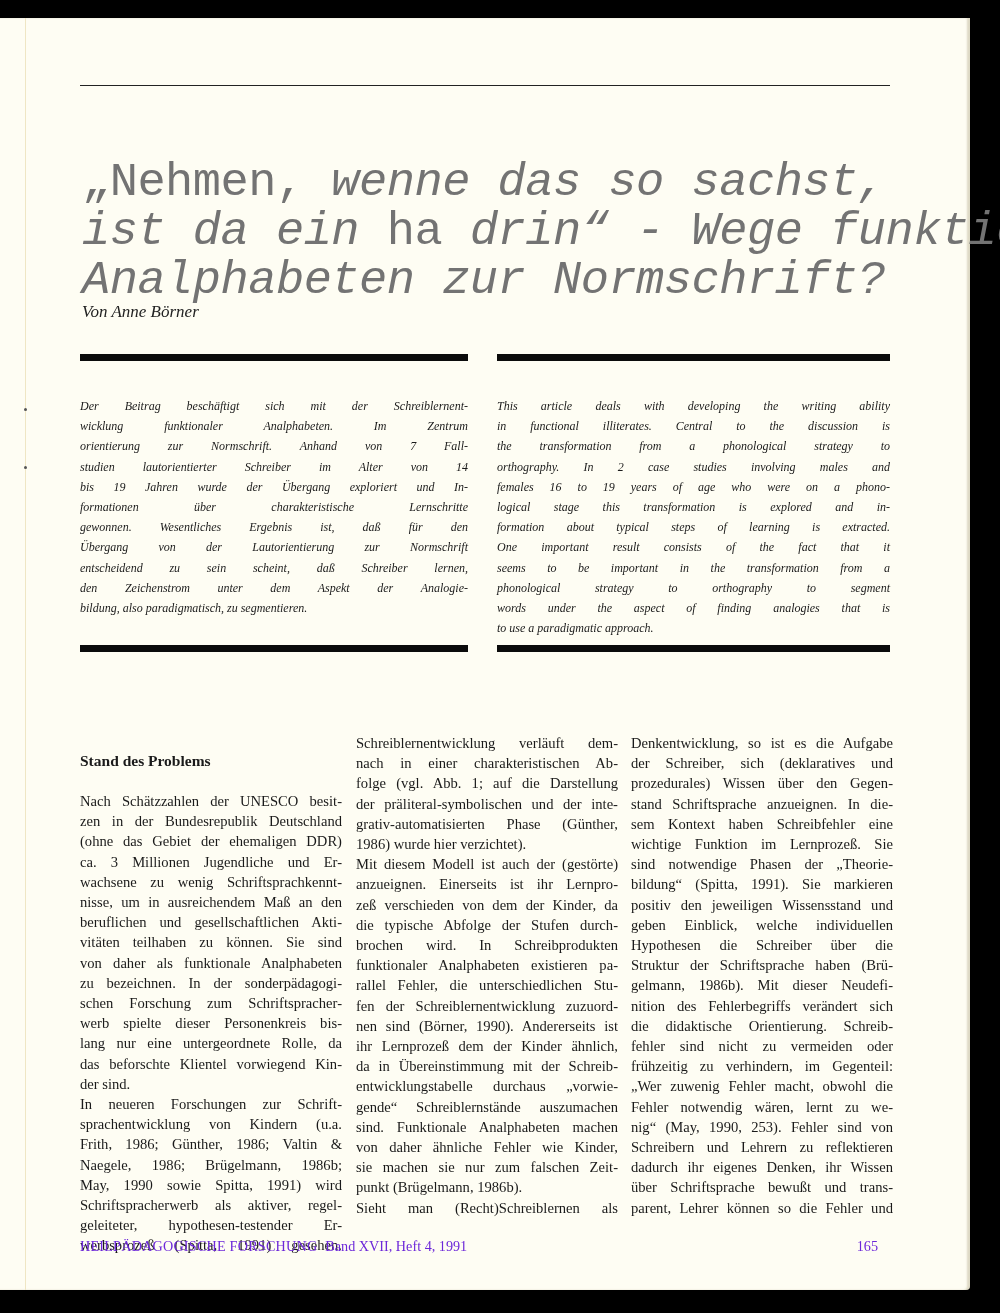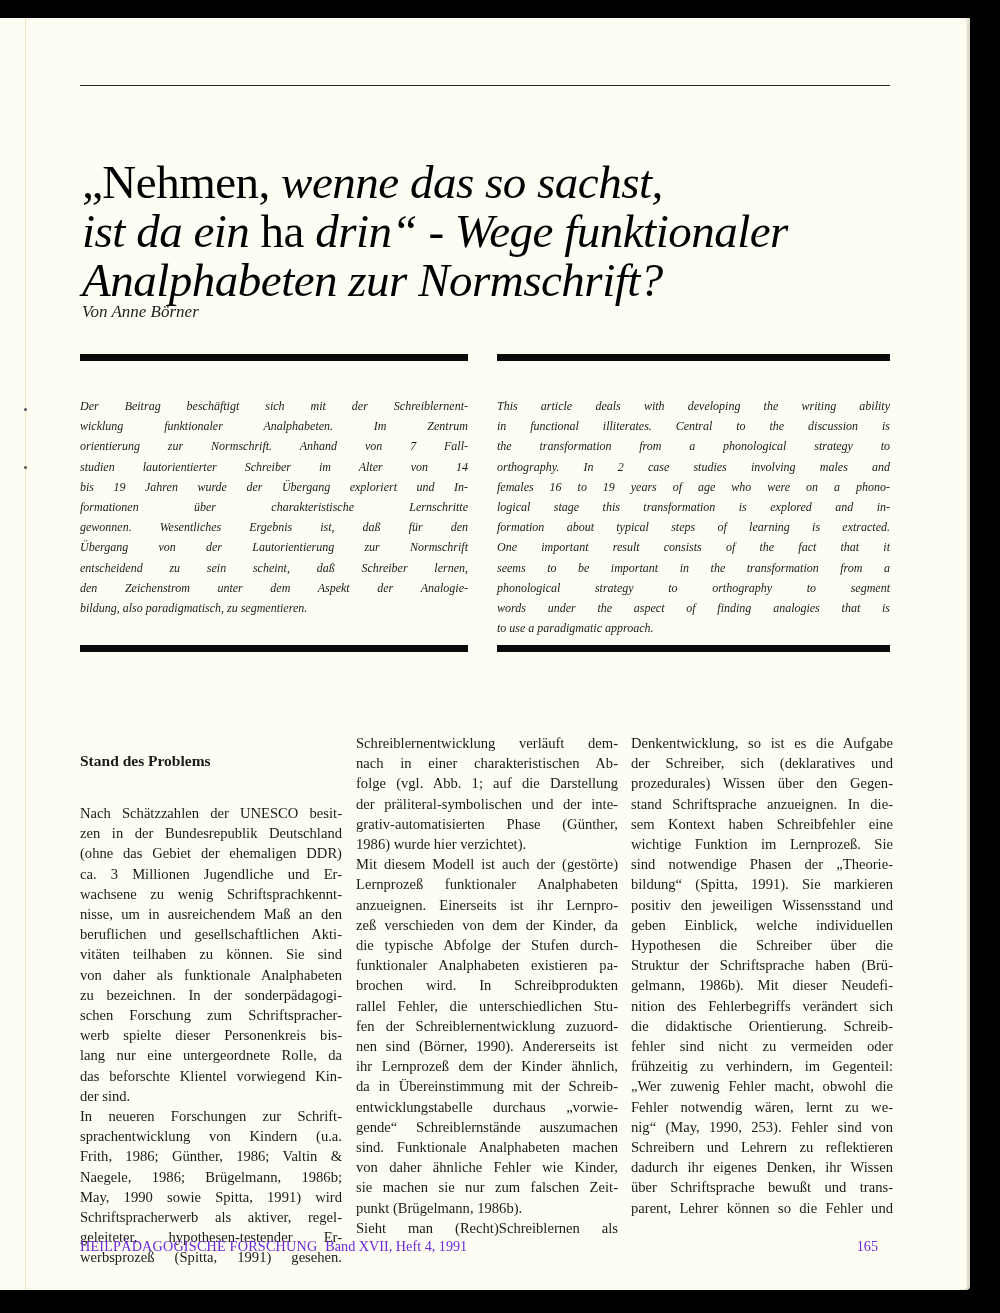--- a/index.html
+++ b/index.html
@@ -15,22 +15,22 @@
     .gutter-line {
       position: absolute; left: 25px; top: 0; width: 1px; height: 100%;
       background: #efe6c4;
     }
     .gutter-mark { position: absolute; left: 24px; width: 3px; height: 3px; background: #555; border-radius: 50%; }
     .top-rule {
       position: absolute; left: 80px; top: 67px; width: 810px; height: 1px; background: #222;
     }
     .title {
       position: absolute; left: 82px; top: 140px; width: 800px;
-      font-size: 47px; line-height: 49px; color: #000000; letter-spacing: -0.5px;
-      font-family: Liberation Serif, serif;
+      font-size: 47px; line-height: 49px; color: #737373; letter-spacing: -0.5px;
+      font-family: Liberation Mono, monospace;
     }
     .title .line { display: block; white-space: nowrap; }
     .title i { font-style: italic; }
     .author {
       position: absolute; left: 82px; top: 284px; font-size: 17px; font-style: italic; color: #222; font-family: Liberation Serif, serif;
     }
     .thick-rule { position: absolute; height: 7px; background: #0b0b0b; }
     .abstract {
       position: absolute; top: 378px; width: 395px;
       font-style: italic; font-size: 12px; line-height: 20.2px; color: #1a1a1a;
@@ -38,21 +38,21 @@
     }
     .abstract .ln { display: block; text-align: justify; text-align-last: justify; white-space: nowrap; }
     .abstract .ln.last { text-align-last: left; }
     .col {
       position: absolute; top: 733px; width: 262px;
       font-size: 14.6px; line-height: 20.2px; color: #1a1a1a;
     }
     .col .ln { display: block; text-align: justify; text-align-last: justify; white-space: nowrap; }
     .col .ln.last { text-align-last: left; }
     .heading {
-      font-weight: bold; font-size: 15.5px; margin-bottom: 32px; display: block; line-height: 20px;
+      font-weight: bold; font-size: 15.5px; margin-bottom: 20px; display: block; line-height: 20px;
     }
     .footer {
       position: absolute; top: 1220px; left: 80px; width: 798px;
       font-size: 14.2px; color: #6d28d9;
     }
     .footer .journal { letter-spacing: 0.2px; }
     .footer .issue { margin-left: 8px; }
     .footer .pageno { position: absolute; right: 0; top: 0; }
   </style>
 </head>
@@ -145,26 +145,25 @@
       </div>
   </div>
   <div class="col" style="left:356px; top:715px;">
       <span class="ln">Schreiblernentwicklung verläuft dem-</span>
       <span class="ln">nach in einer charakteristischen Ab-</span>
       <span class="ln">folge (vgl. Abb. 1; auf die Darstellung</span>
       <span class="ln">der präliteral-symbolischen und der inte-</span>
       <span class="ln">grativ-automatisierten Phase (Günther,</span>
       <span class="ln last">1986) wurde hier verzichtet).</span>
       <span class="ln">Mit diesem Modell ist auch der (gestörte)</span>
-      <span class="ln">Lernprozeß funktionaler Analphabeten</span>
       <span class="ln">anzueignen. Einerseits ist ihr Lernpro-</span>
       <span class="ln">zeß verschieden von dem der Kinder, da</span>
       <span class="ln">die typische Abfolge der Stufen durch-</span>
+      <span class="ln">brochen wird. In Schreibprodukten</span>
       <span class="ln">funktionaler Analphabeten existieren pa-</span>
-      <span class="ln">brochen wird. In Schreibprodukten</span>
       <span class="ln">rallel Fehler, die unterschiedlichen Stu-</span>
       <span class="ln">fen der Schreiblernentwicklung zuzuord-</span>
       <span class="ln">nen sind (Börner, 1990). Andererseits ist</span>
       <span class="ln">ihr Lernprozeß dem der Kinder ähnlich,</span>
       <span class="ln">da in Übereinstimmung mit der Schreib-</span>
       <span class="ln">entwicklungstabelle durchaus „vorwie-</span>
       <span class="ln">gende“ Schreiblernstände auszumachen</span>
       <span class="ln">sind. Funktionale Analphabeten machen</span>
       <span class="ln">von daher ähnliche Fehler wie Kinder,</span>
       <span class="ln">sie machen sie nur zum falschen Zeit-</span>

